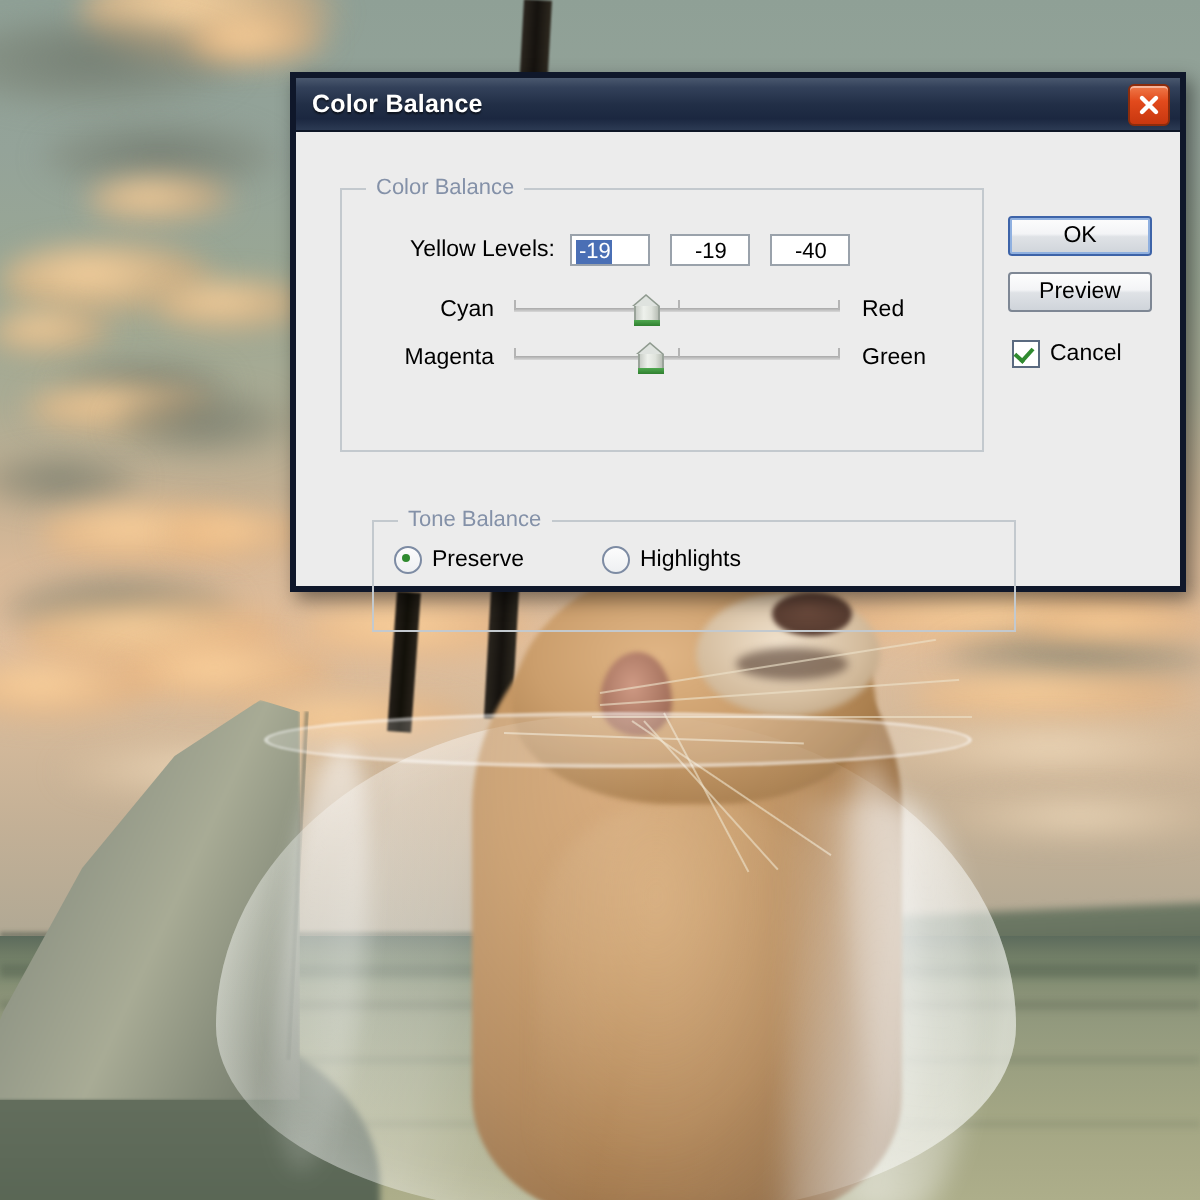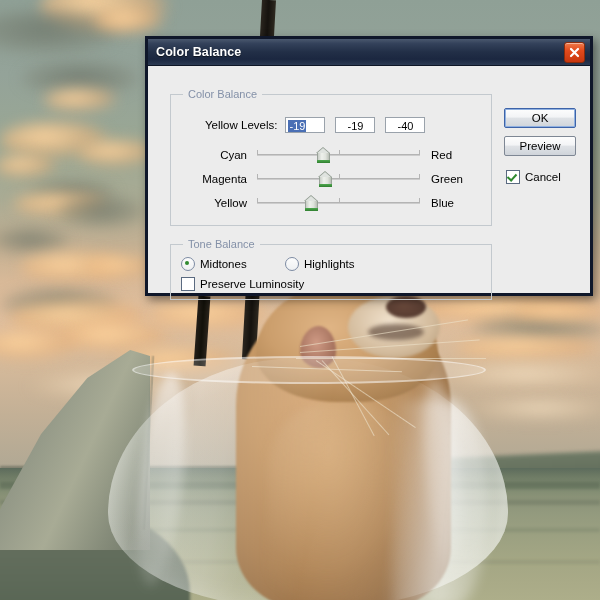--- a/index.html
+++ b/index.html
@@ -653,56 +653,36 @@
           <div class="thumb" id="thumb-1" style="left: 42%;">
             <div class="cap-outline"></div>
               <div class="cap" style="top:1px;"></div>
             <div class="body"></div>
               <div class="foot"></div>
           </div>
         </div>
         <div class="slider-right-label">Green</div>
       </div>
 
-      <div class="slider-row" id="slider-row-2">
-        <div class="slider-left-label">Yellow</div>
-        <div class="slider-track-wrap">
-          <div class="slider-track"></div>
-          <div class="tick t-left"></div>
-          <div class="tick t-mid"></div>
-          <div class="tick t-right"></div>
-          <div class="thumb" id="thumb-2" style="left: 33%;">
-            <div class="cap-outline"></div>
-              <div class="cap" style="top:1px;"></div>
-            <div class="body"></div>
-              <div class="foot"></div>
-          </div>
-        </div>
-        <div class="slider-right-label">Blue</div>
-      </div>
     </fieldset>
 
-    <fieldset class="groupbox" id="gb-tone-balance" style="margin:0;padding:0;">
+    <fieldset class="groupbox" id="gb-tone-balance" style="margin:16px;padding:0;">
       <div class="gb-title">Tone Balance</div>
 
       <div class="tone-row">
         <div class="radio-item" id="radio-midtones">
           <span class="radio-dot on"></span>
-          <span>Midtones</span>
+          <span>Preserve</span>
         </div>
         <div class="radio-item" id="radio-highlights">
           <span class="radio-dot"></span>
           <span>Highlights</span>
         </div>
       </div>
 
-      <div class="check-row">
-        <span class="check-box"></span>
-        <span>Preserve Luminosity</span>
-      </div>
     </fieldset>
 
     <div class="btn" id="btn-ok">OK</div>
     <div class="btn" id="btn-cancel">Preview</div>
 
     <div class="preview-row">
       <span class="check-box on"></span>
       <span>Cancel</span>
     </div>
 

